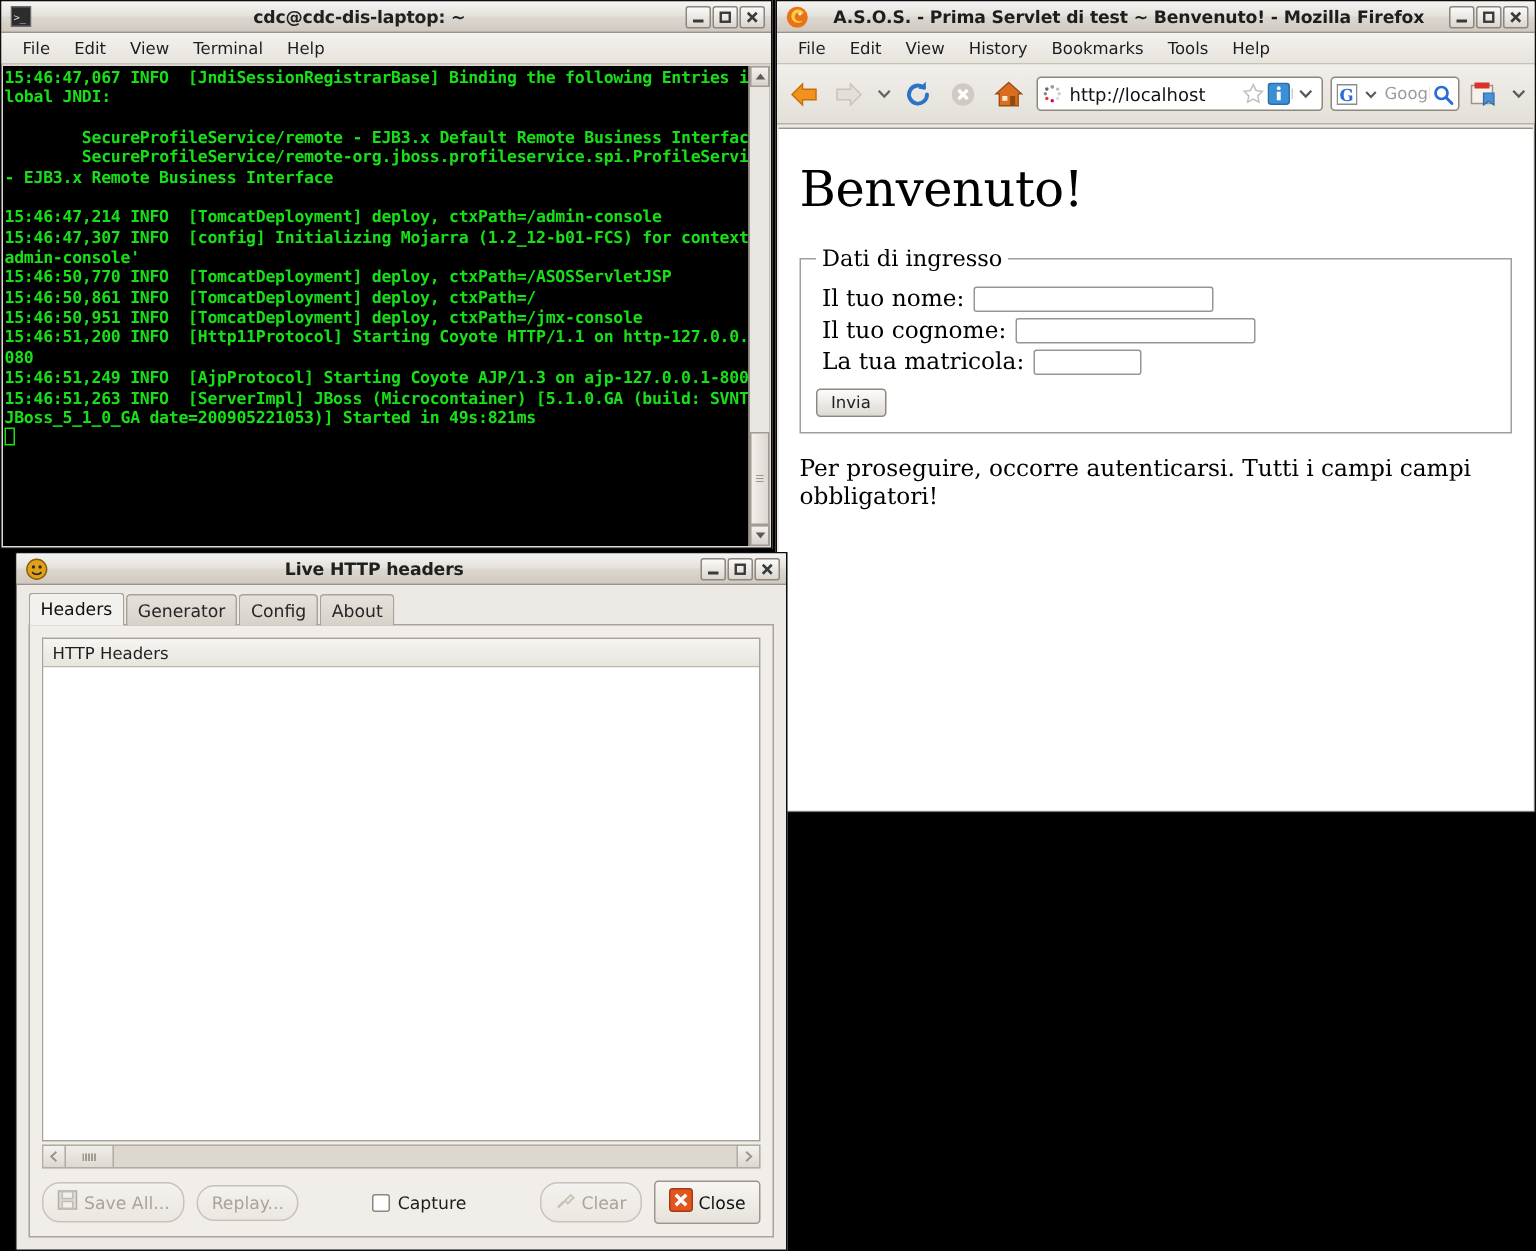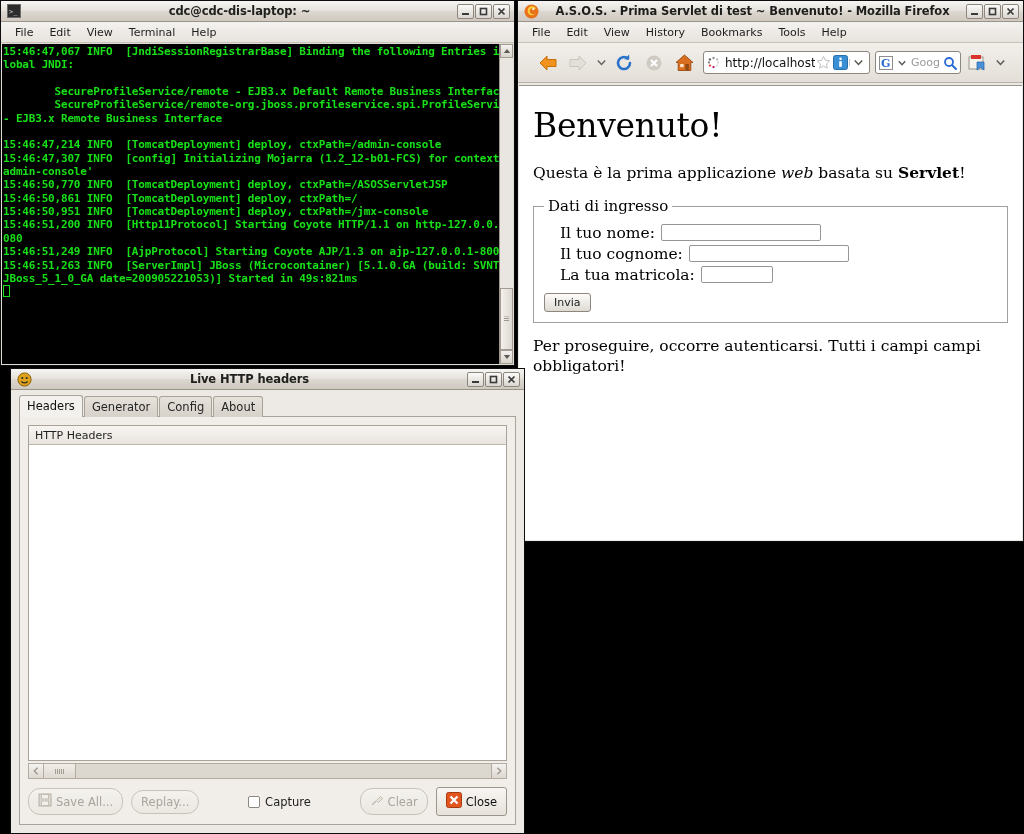--- a/index.html
+++ b/index.html
@@ -99,21 +99,21 @@
     background: repeating-linear-gradient(to bottom,#9d968d 0 1px,transparent 1px 2px);
   }
 
   
   #firefox-window { left: 517px; top: 0; width: 507px; height: 542px; background: #ece9e4; }
   #ff-titlebar .tb-title { color: #1d1d1b; }
   #ff-navbar {
     height: 40px; display: flex; align-items: center;
     background: linear-gradient(to bottom,#f2efeb,#e3dfd8);
     border-bottom: 1px solid #b9b2a8;
-    padding: 0 16px; gap: 2px;
+    padding: 0 4px; gap: 2px;
   }
   .navbtn { width: 28px; height: 28px; display:flex; align-items:center; justify-content:center; }
   .navbtn.small { width: 14px; }
   #urlbar {
     flex: 1; height: 23px; background: #ffffff;
     border: 1px solid #8e877e; border-radius: 3px;
     display: flex; align-items: center; padding: 0 2px;
     margin: 0 3px; min-width: 0;
   }
   #urlbar .url-text {
@@ -139,21 +139,21 @@
   }
   #ff-content h1 {
     margin: 8px 0 18px 0; font-size: 33px; font-weight: normal;
     font-family: "DejaVu Serif", serif; letter-spacing: -0.3px;
   }
   #ff-content p { margin: 0 0 14px 0; font-size: 15.5px; line-height: 1.25; }
   #ff-content fieldset {
     border: 1px solid #a0a0a0; margin: 0 0 14px 0; padding: 6px 10px 10px 10px;
   }
   #ff-content legend { font-size: 15px; padding: 0 4px; }
-  .formrow { display: flex; margin: 3px 16px; font-size: 15.5px; }
+  .formrow { display: flex; align-items: center; margin: 3px 4px; font-size: 15.5px; }
   .formrow label { margin-right: 6px; }
   .formrow input[type="text"] {
     height: 17px; border: 1px solid #969696; background: #fff;
     border-radius: 2px; font-family: "DejaVu Sans", sans-serif; font-size: 11px;
     padding: 0 3px; outline: none;
   }
   #btn-invia {
     margin-top: 6px; font-family: "DejaVu Sans", sans-serif; font-size: 11px;
     padding: 2px 9px; border: 1px solid #8d8780; border-radius: 3px;
     background: linear-gradient(to bottom,#fdfcfb,#dedad3); color: #222;
@@ -445,21 +445,20 @@
       </span>
       <span class="navbtn small">
         <svg width="9" height="7" viewBox="0 0 9 7">
             <path d="M0.8 1.5 L4.5 5.4 L8.2 1.5" stroke="#5c5853" stroke-width="1.5" fill="none"></path>
           </svg>
       </span>
     </div>
 
     <div id="ff-content">
       <h1>Benvenuto!</h1>
-      <p><span>Questa è la prima applicazione </span><em>web</em><span> basata su </span><strong>Servlet</strong><span>!</span></p>
 
       <fieldset>
         <legend>Dati di ingresso</legend>
         <div class="formrow">
           <label>Il tuo nome:</label>
           <input type="text" style="width: 160px;" value="">
         </div>
         <div class="formrow">
           <label>Il tuo cognome:</label>
           <input type="text" style="width: 160px;" value="">

